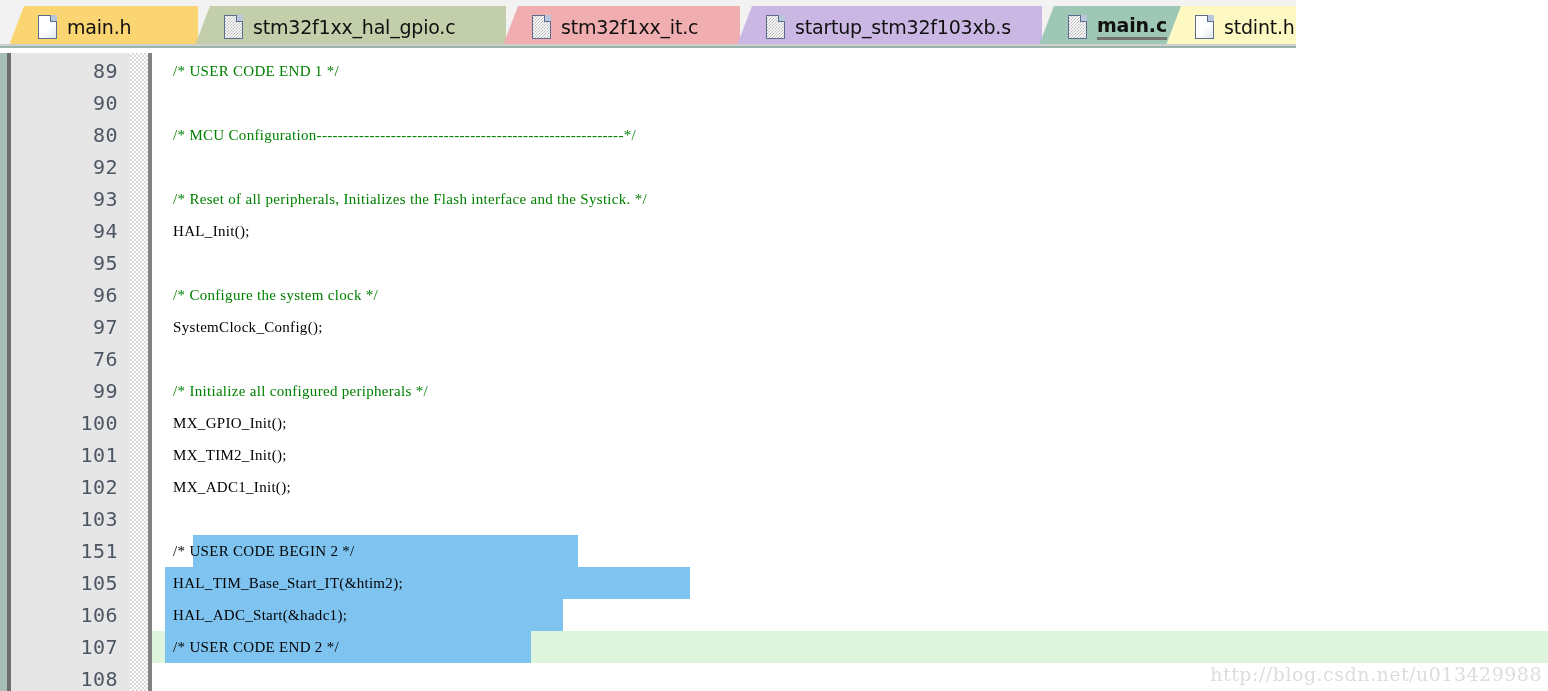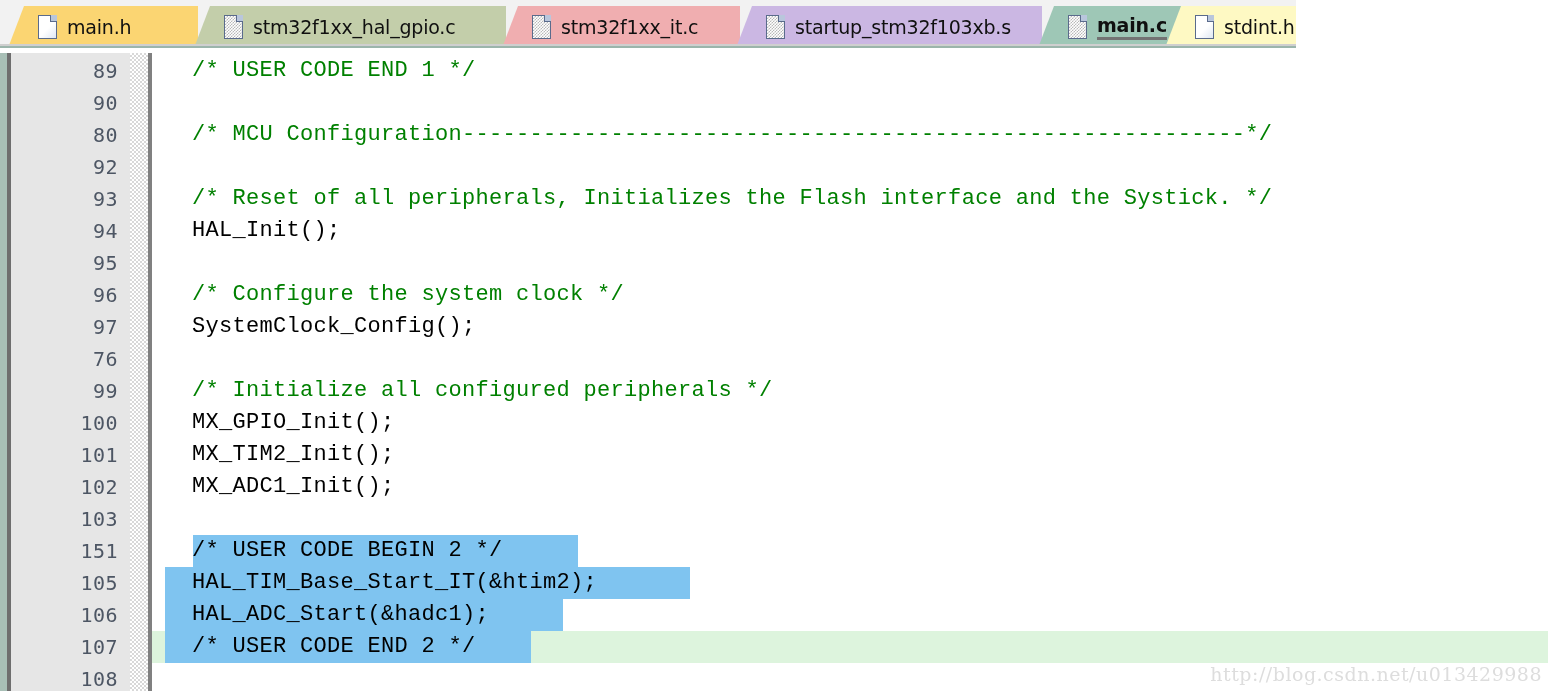--- a/index.html
+++ b/index.html
@@ -180,22 +180,22 @@
     position: absolute;
     top: 0;
     height: 32px;
     background: #7fc4f0;
   }
   .code {
     position: absolute;
     left: 165px;
     top: 0;
     height: 32px;
-    font-family: Liberation Mono, monospace;
-    font-size: 22px;
+    font-family: Liberation Serif, serif;
+    font-size: 15px;
     line-height: 32px;
     color: #000000;
     white-space: pre;
     letter-spacing: 0.3px;
   }
   .code.comment { color: #008000; }
 
   #watermark {
     position: absolute;
     right: 6px;

